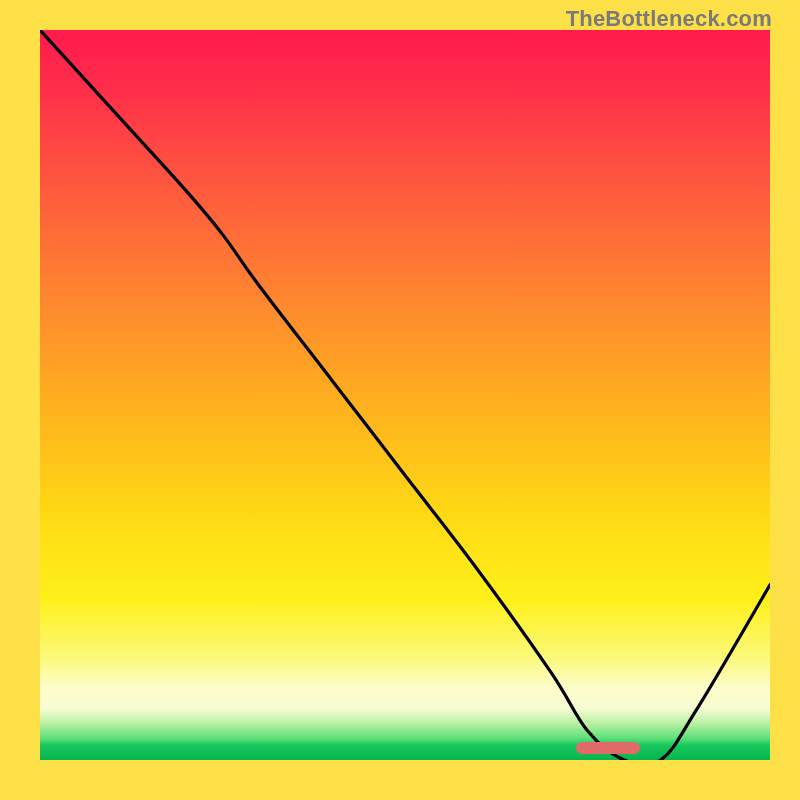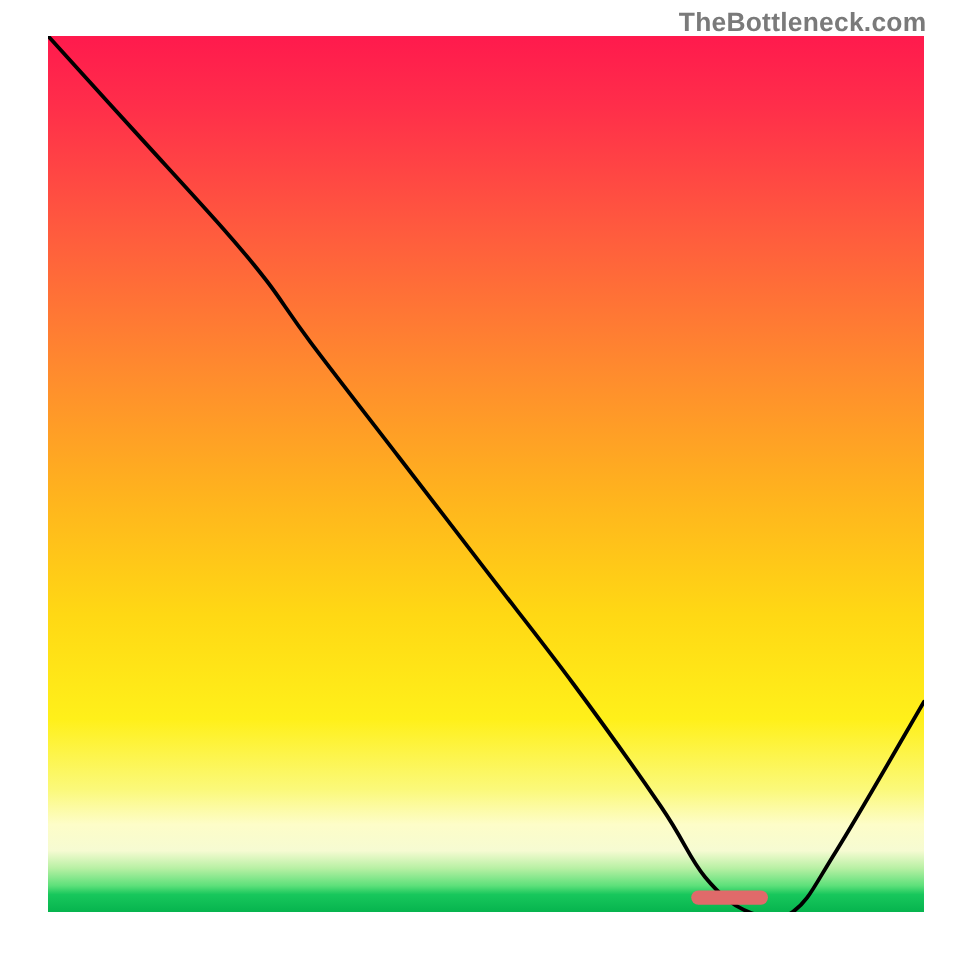--- a/index.html
+++ b/index.html
@@ -8,21 +8,21 @@
     width: 800px;
     height: 800px;
     background: #000;
     overflow: hidden;
     font-family: Arial, Helvetica, sans-serif;
   }
   .frame {
     position: relative;
     width: 800px;
     height: 800px;
-    background: #ffffff;
+    background: #fde047;
   }
   .plot-area {
     position: absolute;
     left: 40px;
     top: 30px;
     width: 730px;
     height: 730px;
     
     background: linear-gradient(
       to bottom,

